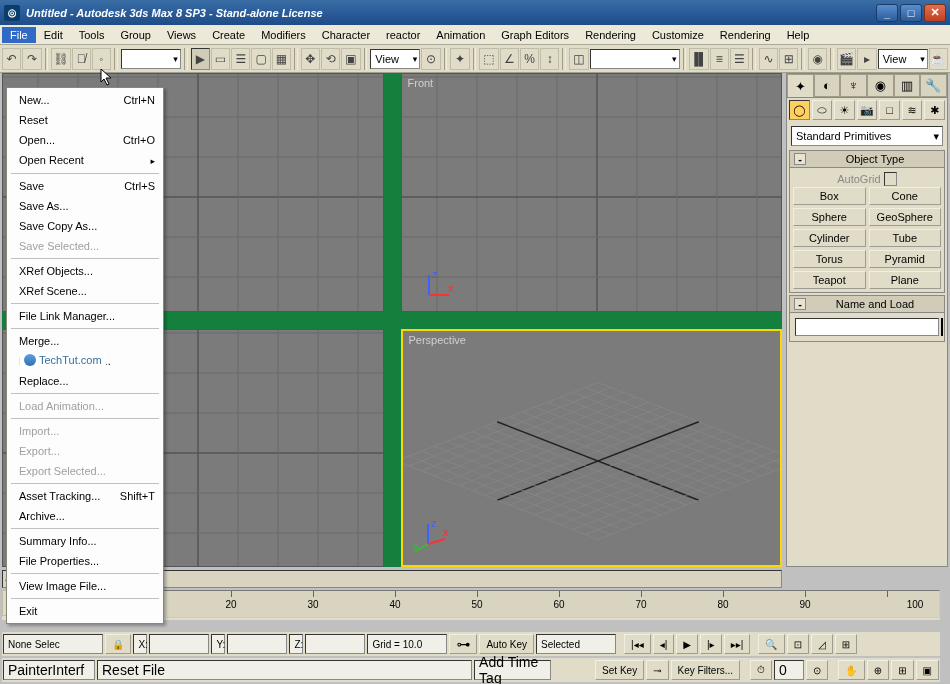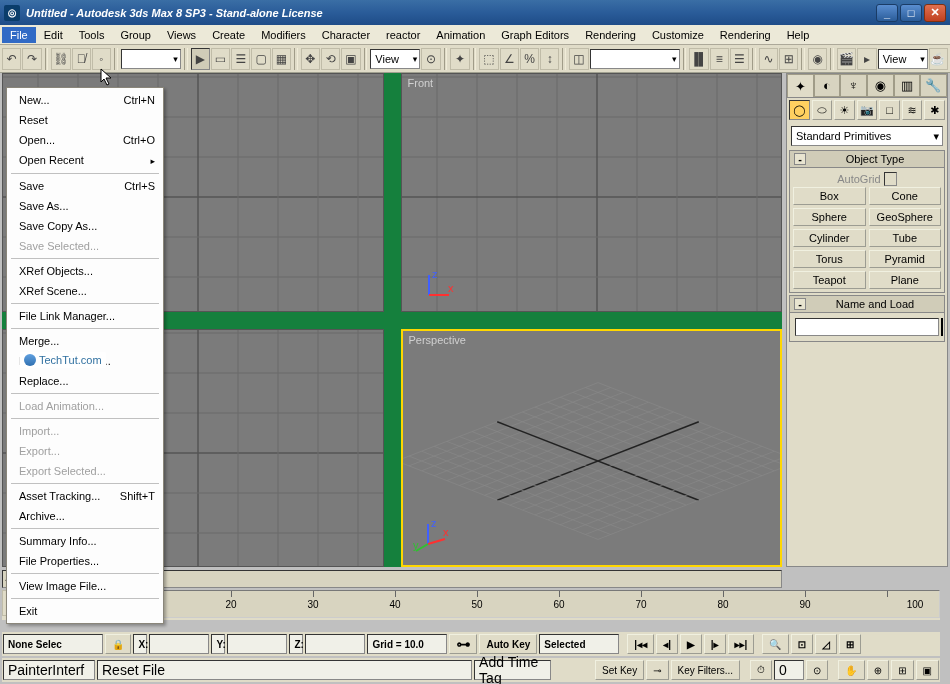--- a/index.html
+++ b/index.html
@@ -61,21 +61,21 @@
 
 .timeslider { position:absolute; top:570px; left:2px; width:780px; height:18px; background:#d8d4c0; border:1px inset #888; display:flex; align-items:center;}
 .timeslider .thumb { width:120px; height:14px; background:#e0dcc8; border:1px outset #f0f0e0; margin-left:2px; display:flex; align-items:center; justify-content:center; font-size:10px;}
 
 .trackbar { position:absolute; top:590px; left:2px; width:938px; height:30px; background:#e0dcc8; display:flex; align-items:flex-start;}
 .ruler { flex:1; height:28px; position:relative; border:1px inset #ccc; background:#d8d4c0; overflow:hidden;}
 .ruler .tick { position:absolute; top:0; height:6px; border-left:1px solid #666;}
 .ruler .tlabel { position:absolute; top:8px; font-size:10px; transform:translateX(-50%);}
 .framemark { position:absolute; left:38px; top:0; width:14px; height:18px; background:#6090d0; border:1px solid #3060a0; color:#fff; font-size:9px; text-align:center;}
 
-.statusbar { position:absolute; bottom:28px; left:2px; width:938px; height:24px; background:#e0dcc8; display:flex; align-items:center; gap:2px; padding:1px;font-weight:bold;}
+.statusbar { position:absolute; bottom:28px; left:2px; width:938px; height:24px; background:#e0dcc8; display:flex; align-items:center; gap:2px; padding:1px;}
 .statusbar .sbox { height:20px; border:1px inset #888; background:#f0f0e8; padding:0 4px; display:flex; align-items:center; font-size:10px;}
 .statusbar .sbtn { height:20px; border:1px outset #f0f0e0; background:#e0dcc8; padding:0 6px; display:flex; align-items:center; font-size:10px;}
 
 .bottombar { position:absolute; bottom:2px; left:2px; width:938px; height:24px; background:#e0dcc8; display:flex; align-items:center; gap:2px; padding:1px;}
 .bottombar .sbox { height:20px; border:1px inset #888; background:#f0f0e8; padding:0 4px; display:flex; align-items:center; font-size:14px; flex:0 0 auto;}
 .bottombar .sbtn { height:20px; border:1px outset #f0f0e0; background:#e0dcc8; padding:0 6px; display:flex; align-items:center; font-size:10px;}
 
 .cursor-arrow { position:absolute; left:100px; top:68px; z-index:200; pointer-events:none;}
 
 .watermark { position:absolute; left:20px; top:352px; z-index:150; background:#fff; padding:2px 4px; font-size:11px; color:#3070a0; border-radius:2px; display:flex; align-items:center; gap:3px;}

